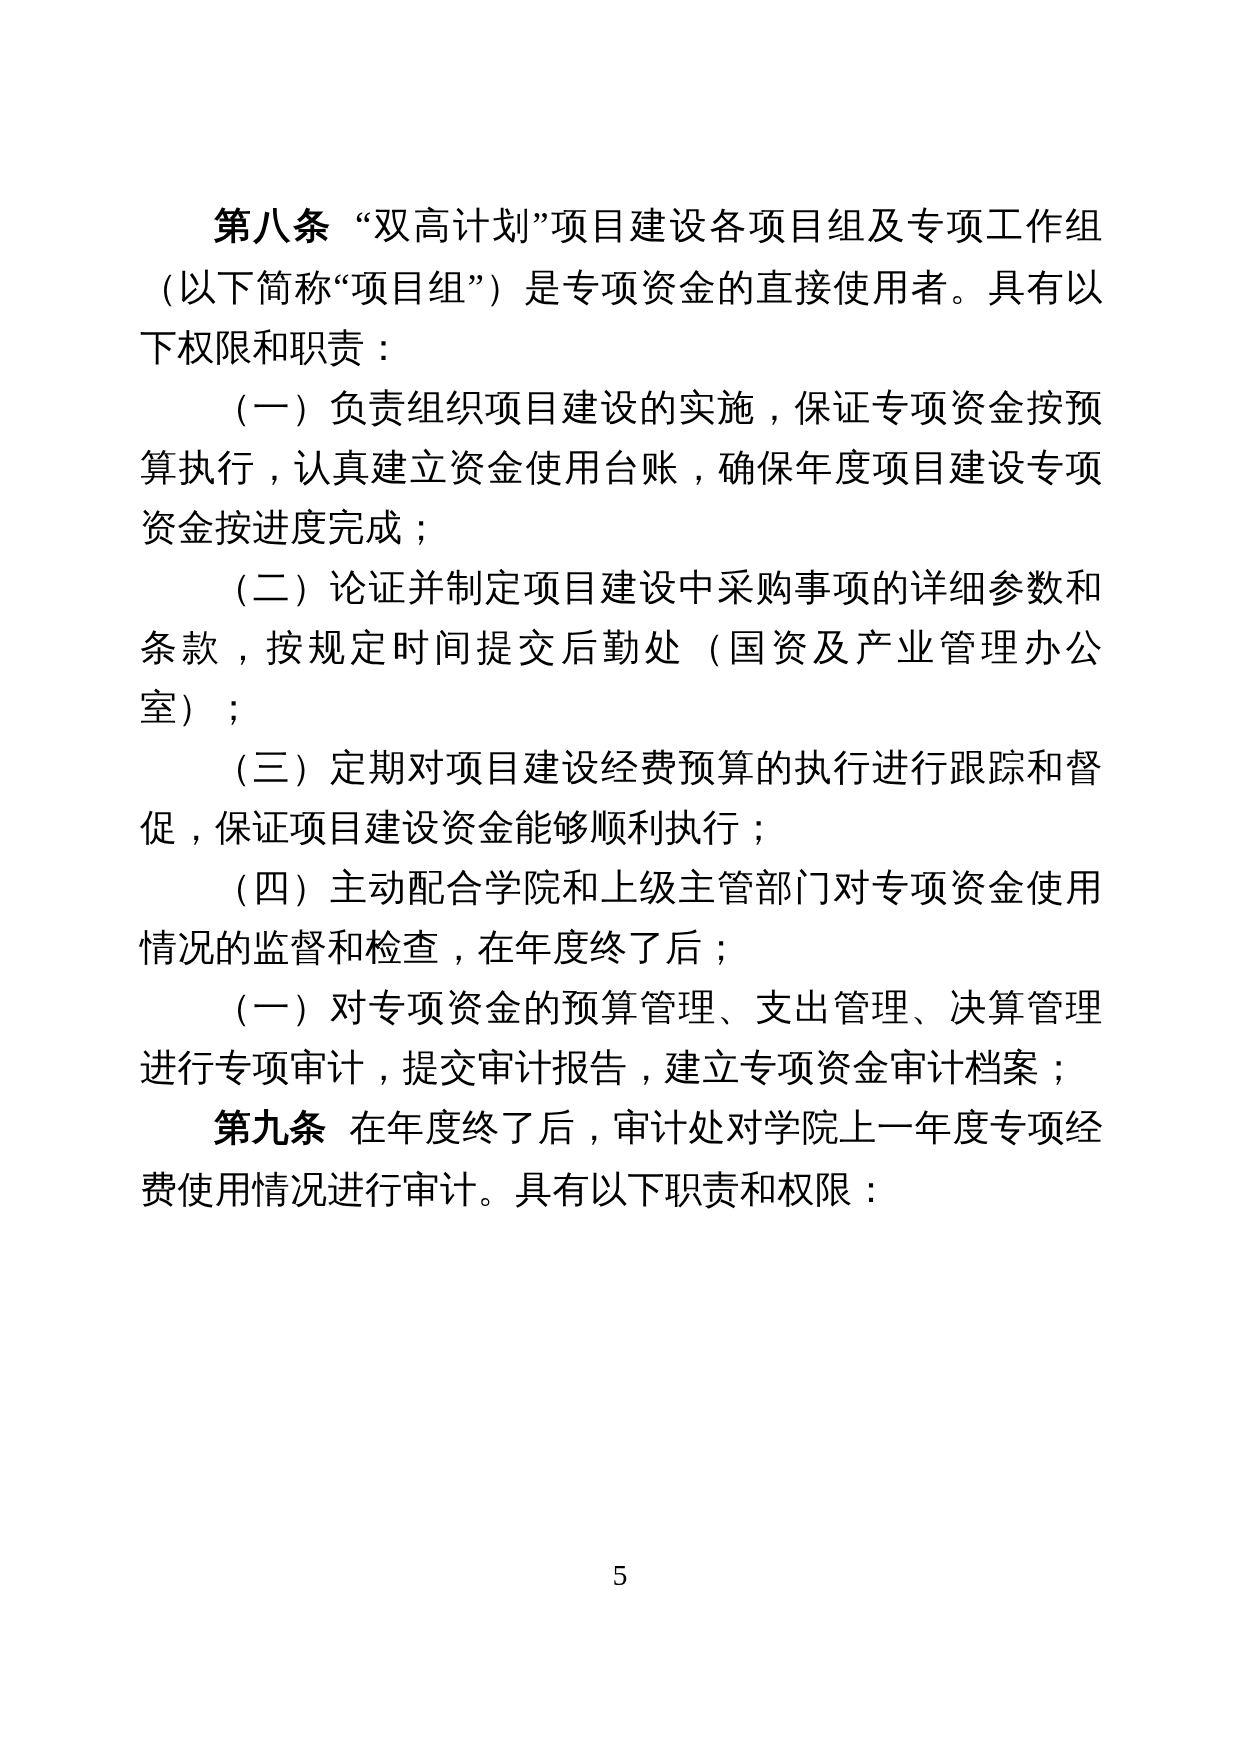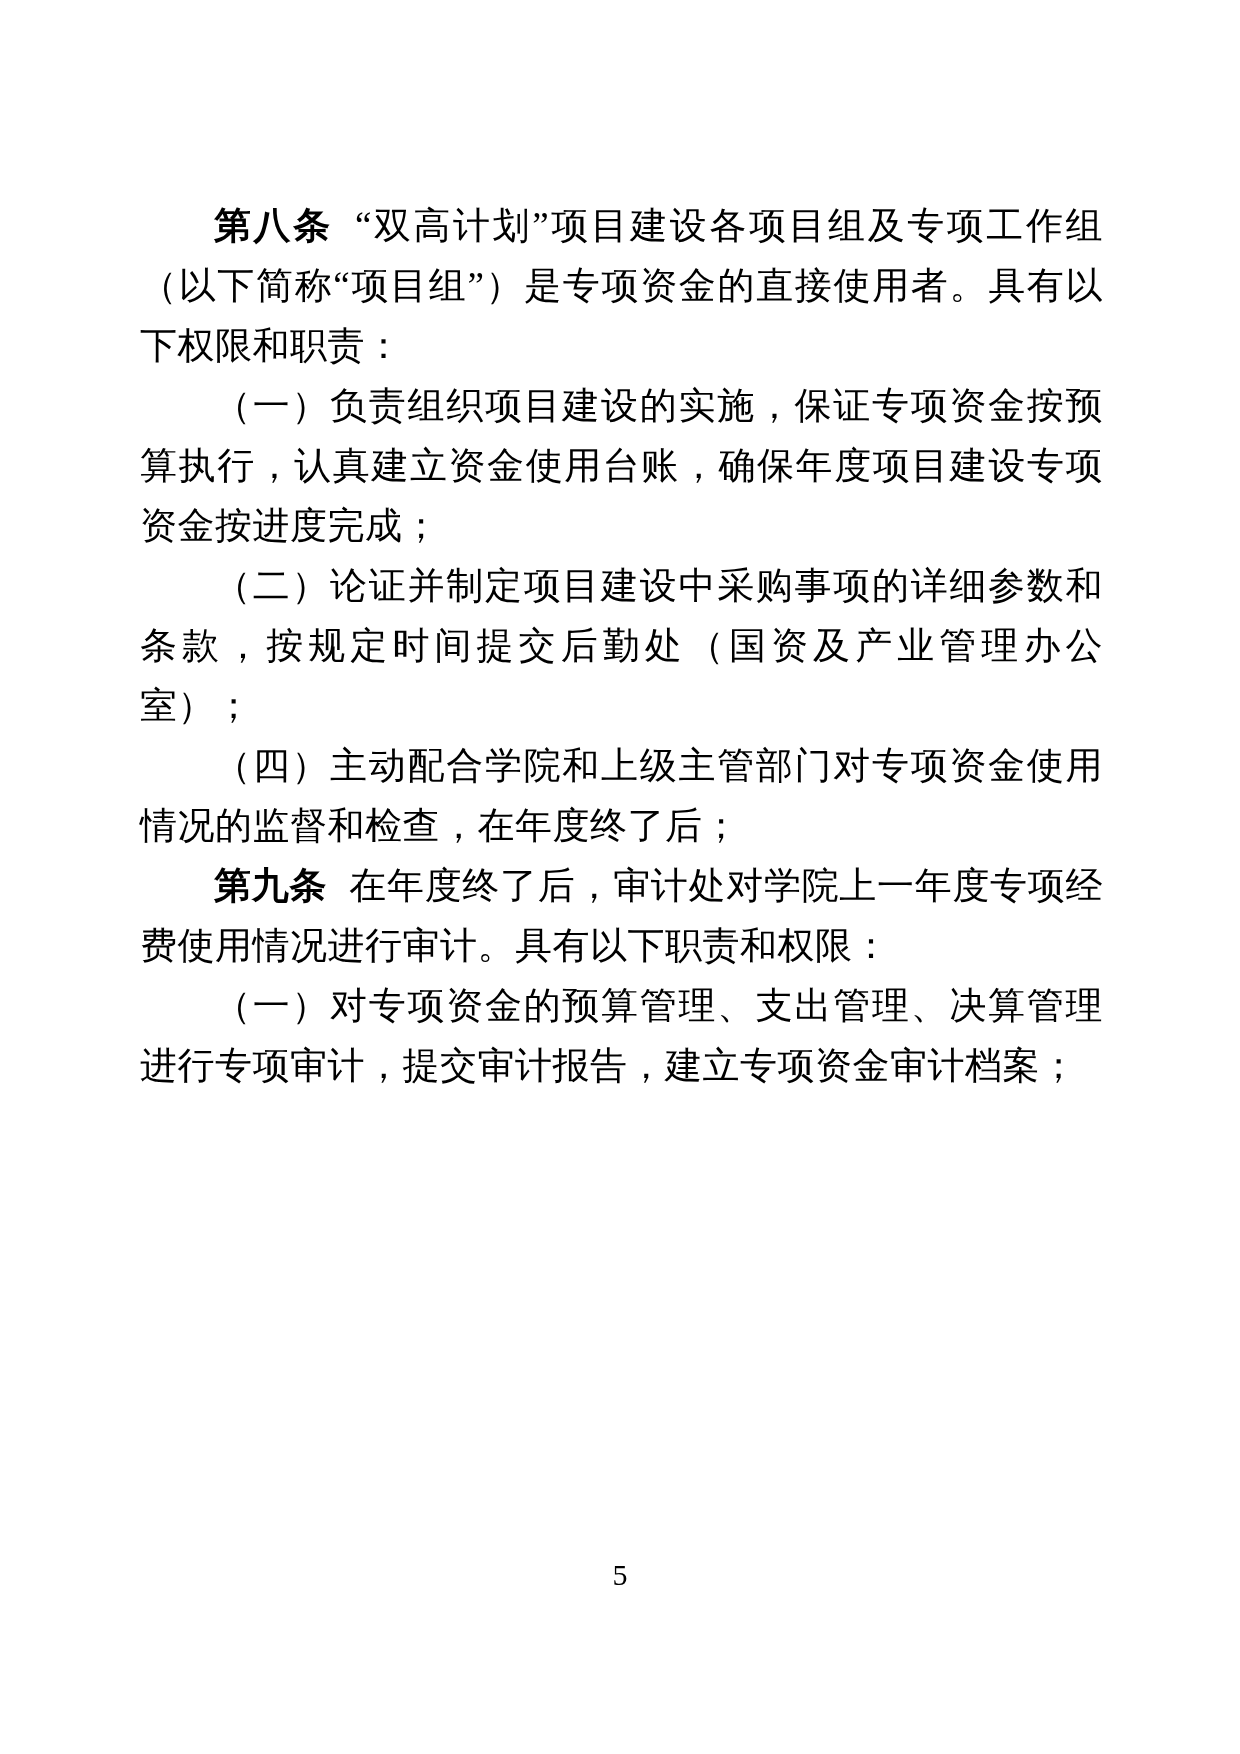--- a/index.html
+++ b/index.html
@@ -35,20 +35,21 @@
     line-height: 60px;
     text-align: justify;
     text-justify: inter-ideograph;
     text-indent: 2em;
     letter-spacing: 0.5px;
     word-break: break-all;
   }
   .para-lead {
     font-weight: bold;
     margin-right: 0.6em;
+    font-family: Liberation Mono, monospace;
   }
   .para-lead:empty {
     display: none;
     margin: 0;
   }
   .page-number {
     position: absolute;
     left: 0;
     top: 1556px;
     width: 1240px;
@@ -70,32 +71,35 @@
     </p>
 
     <p class="para">
       <span>（一）负责组织项目建设的实施，保证专项资金按预算执行，认真建立资金使用台账，确保年度项目建设专项资金按进度完成；</span>
     </p>
 
     <p class="para">
       <span>（二）论证并制定项目建设中采购事项的详细参数和条款，按规定时间提交后勤处（国资及产业管理办公室）；</span>
     </p>
 
+    <p class="para">
+      <span>（三）定期对项目建设经费预算的执行进行跟踪和督促，保证项目建设资金能够顺利执行；</span>
+    </p>
 
     <p class="para">
       <span>（四）主动配合学院和上级主管部门对专项资金使用情况的监督和检查，在年度终了后；</span>
     </p>
 
 
     <p class="para">
-      <span class="para-lead">第九条</span><span>在年度终了后，审计处对学院上一年度专项经费使用情况进行审计。具有以下职责和权限：</span>
+      <span>（一）对专项资金的预算管理、支出管理、决算管理进行专项审计，提交审计报告，建立专项资金审计档案；</span>
     </p>
 
     <p class="para">
-      <span>（一）对专项资金的预算管理、支出管理、决算管理进行专项审计，提交审计报告，建立专项资金审计档案；</span>
+      <span class="para-lead">第九条</span><span>在年度终了后，审计处对学院上一年度专项经费使用情况进行审计。具有以下职责和权限：</span>
     </p>
 
 
   </div>
 
   <div class="page-number">5</div>
 
 </div>
 
 </body></html>

